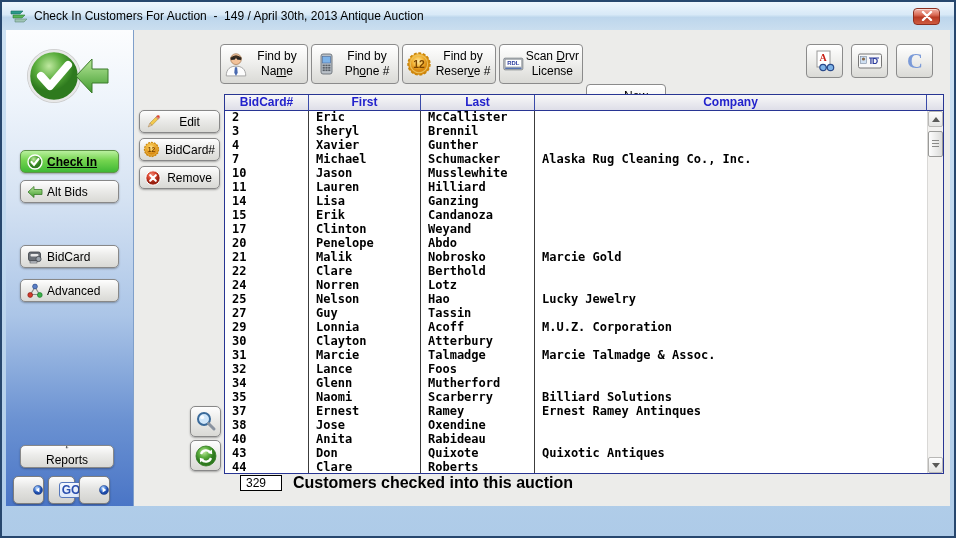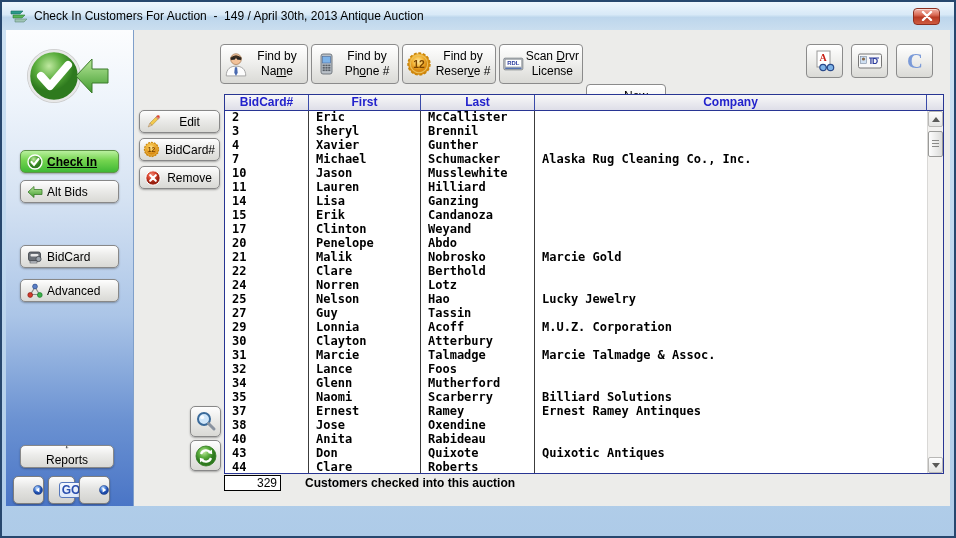--- a/index.html
+++ b/index.html
@@ -70,23 +70,23 @@
   .sb-btn{position:absolute;left:0;width:15px;height:16px;background:linear-gradient(180deg,#fdfdfd,#e4e4e2);
     border:1px solid #b9b8b6;border-radius:2px;display:flex;align-items:center;justify-content:center;cursor:pointer;}
   .sb-up{top:0;} .sb-down{bottom:0;}
   .sb-thumb{position:absolute;left:0;top:20px;width:15px;height:26px;background:linear-gradient(90deg,#fdfdfd,#dcdcda);
     border:1px solid #9a9a98;border-radius:2px;cursor:grab;}
   .sb-thumb:before{content:"";position:absolute;left:3px;right:3px;top:8px;height:1px;background:#8a8a88;box-shadow:0 3px 0 #8a8a88,0 6px 0 #8a8a88;}
   .tri-up{width:0;height:0;border-left:4px solid transparent;border-right:4px solid transparent;border-bottom:5px solid #5a5a58;}
   .tri-down{width:0;height:0;border-left:4px solid transparent;border-right:4px solid transparent;border-top:5px solid #5a5a58;}
 
   
-  .count-box{position:absolute;left:218px;top:445px;width:57px;height:16px;background:#fff;border:1px solid #000;
-    font-size:12px;text-align:right;padding-right:3px;line-height:14px;}
-  .count-label{position:absolute;left:287px;top:445px;font-size:12px;font-weight:600;line-height:16px;margin-left:12px;}
+  .count-box{position:absolute;left:234px;top:445px;width:42px;height:16px;background:#fff;border:1px solid #000;
+    font-size:12px;text-align:right;padding-right:15px;line-height:14px;}
+  .count-label{position:absolute;left:287px;top:445px;font-size:16px;font-weight:600;line-height:16px;}
 
   
   .statusbar{position:absolute;left:4px;right:4px;bottom:4px;height:24px;background:linear-gradient(180deg,#fbfbfa,#eceae8);
     border-top:1px solid #d2d1cf;}
   .sb-div{position:absolute;top:3px;bottom:3px;width:1px;background:#c6c5c3;box-shadow:1px 0 0 #fff;}
   .sb-num{position:absolute;top:0;bottom:0;left:836px;width:46px;font-size:12px;color:#000;display:flex;align-items:center;justify-content:center;}
   .grip{position:absolute;right:3px;bottom:3px;width:13px;height:13px;}
   .grip i{position:absolute;width:2px;height:2px;background:#9a9996;box-shadow:-1px -1px 0 #fff;}
 </style>
 </head>

